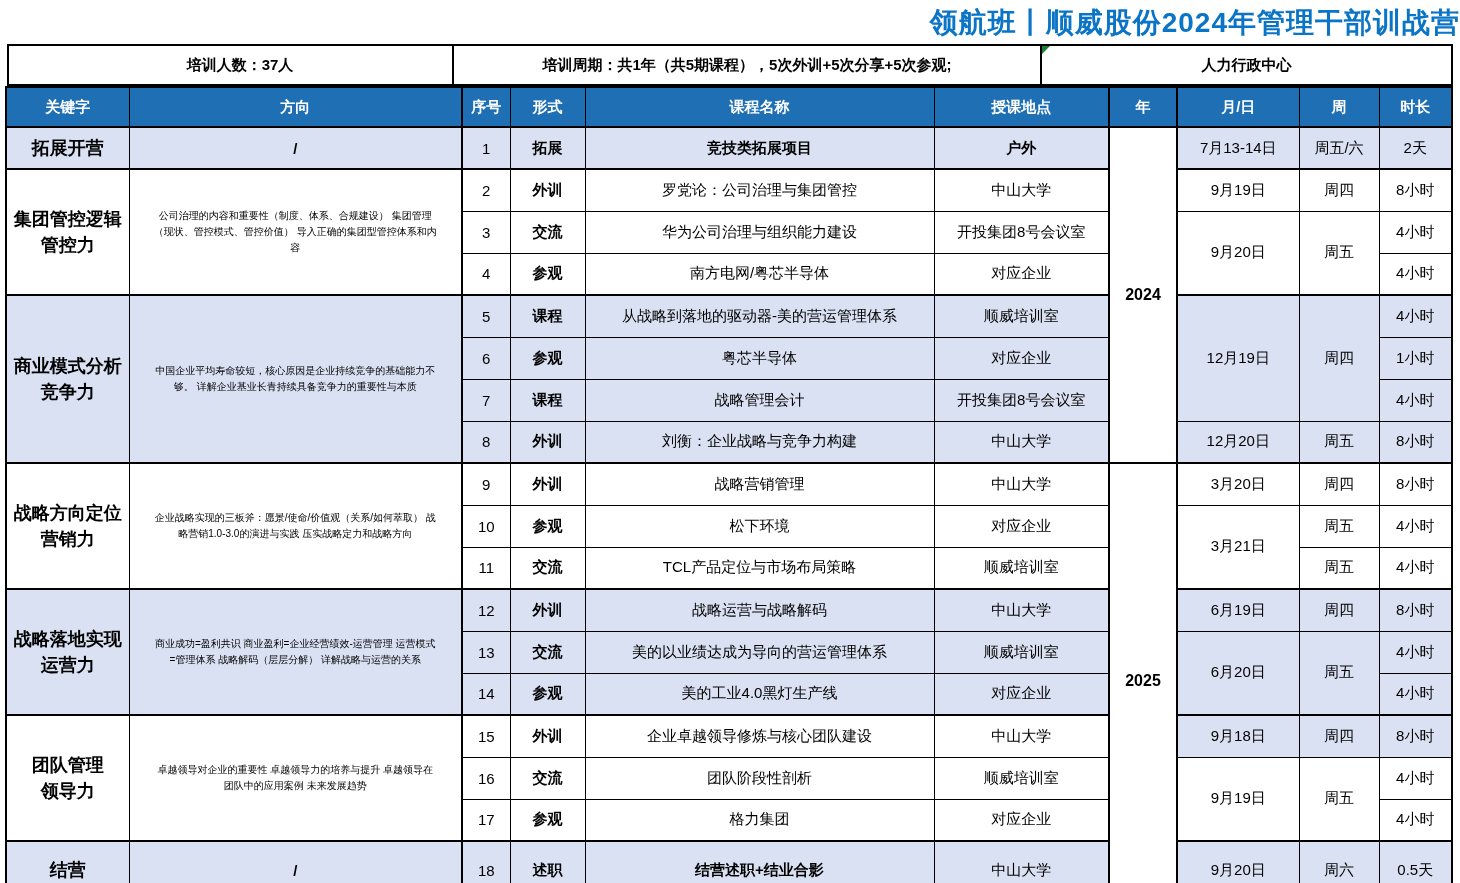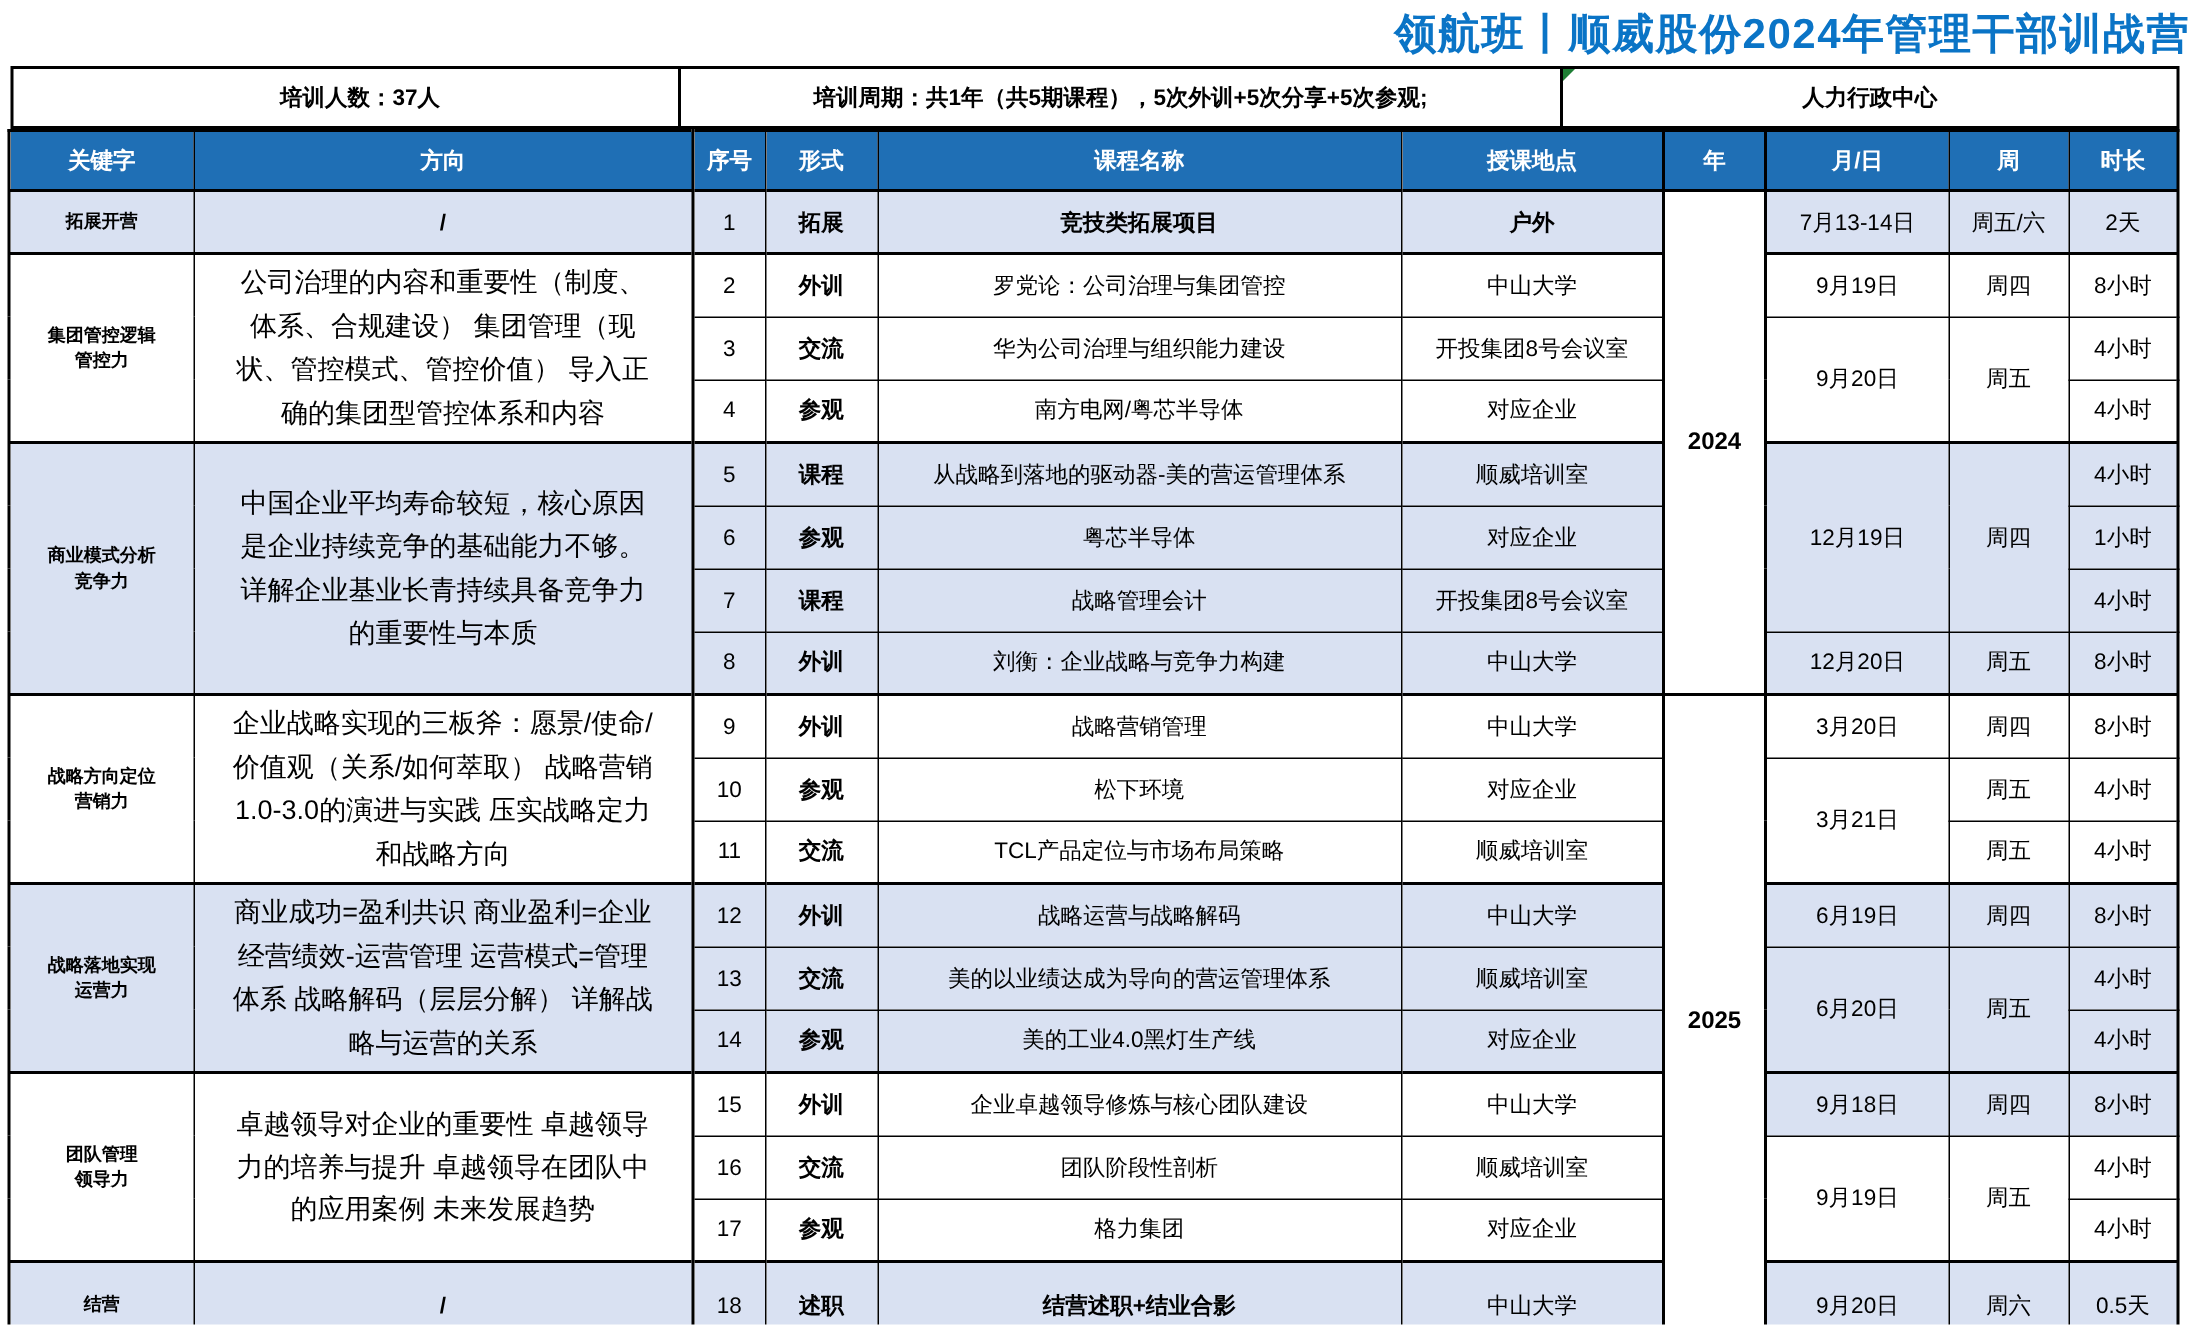--- a/index.html
+++ b/index.html
@@ -45,22 +45,22 @@
     padding:1px 4px;font-size:15px;overflow:hidden;box-sizing:border-box;
   }
   .grid thead tr{height:40px;}
   .grid thead th{
     background:#1F6FB5;color:#fff;font-weight:bold;border-bottom:2px solid #000;
   }
   .grid tbody tr{height:42px;}
   .grid tbody tr.last{height:58px;}
   tr.g-top td{border-top:2px solid #000;}
   td.bg{background:#D9E1F2;}
-  td.keyword{font-weight:bold;font-size:12px;white-space:pre-line;line-height:1.45;}
-  td.direction{font-size:18px;line-height:1.6;padding:2px 24px;}
+  td.keyword{font-weight:bold;font-size:18px;white-space:pre-line;line-height:1.45;}
+  td.direction{font-size:10px;line-height:1.6;padding:2px 24px;}
   td.form{font-weight:bold;}
   td.year{font-weight:bold;font-size:16px;}
   td.bold{font-weight:bold;}
   .bl2{border-left:2px solid #000 !important;}
   .br2{border-right:2px solid #000 !important;}
 </style>
 </head>
 <body>
 
 <div class="sheet">

